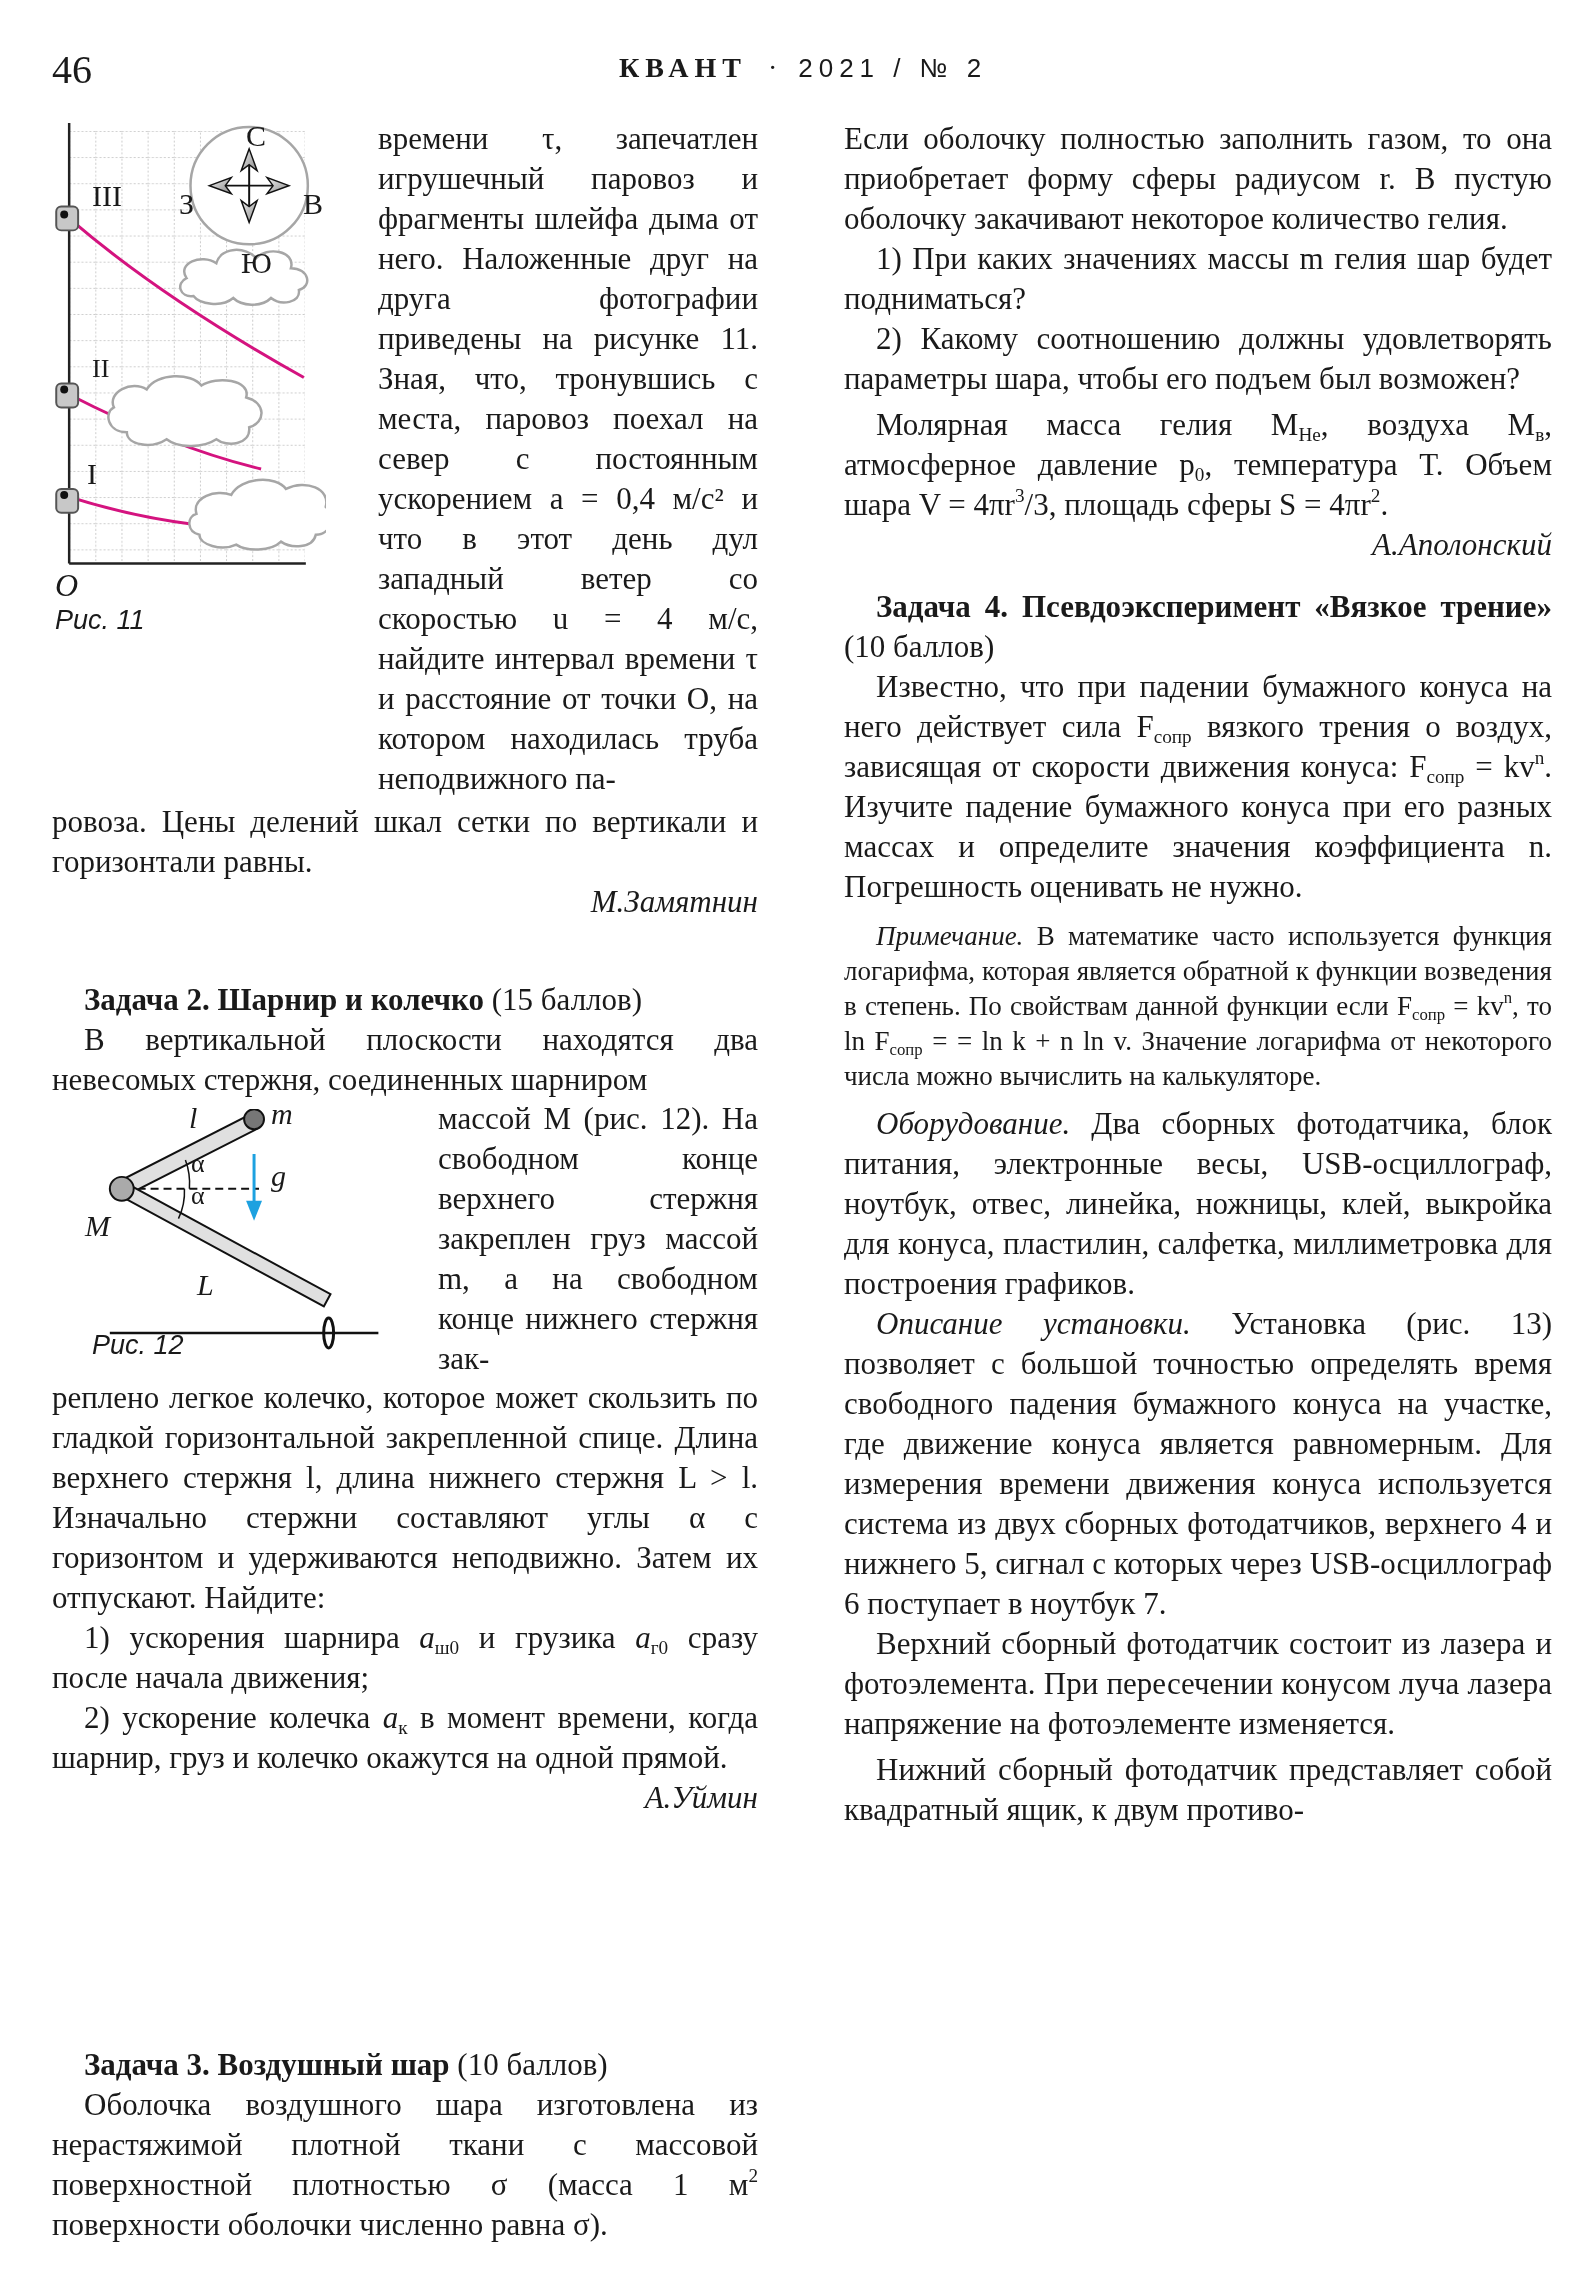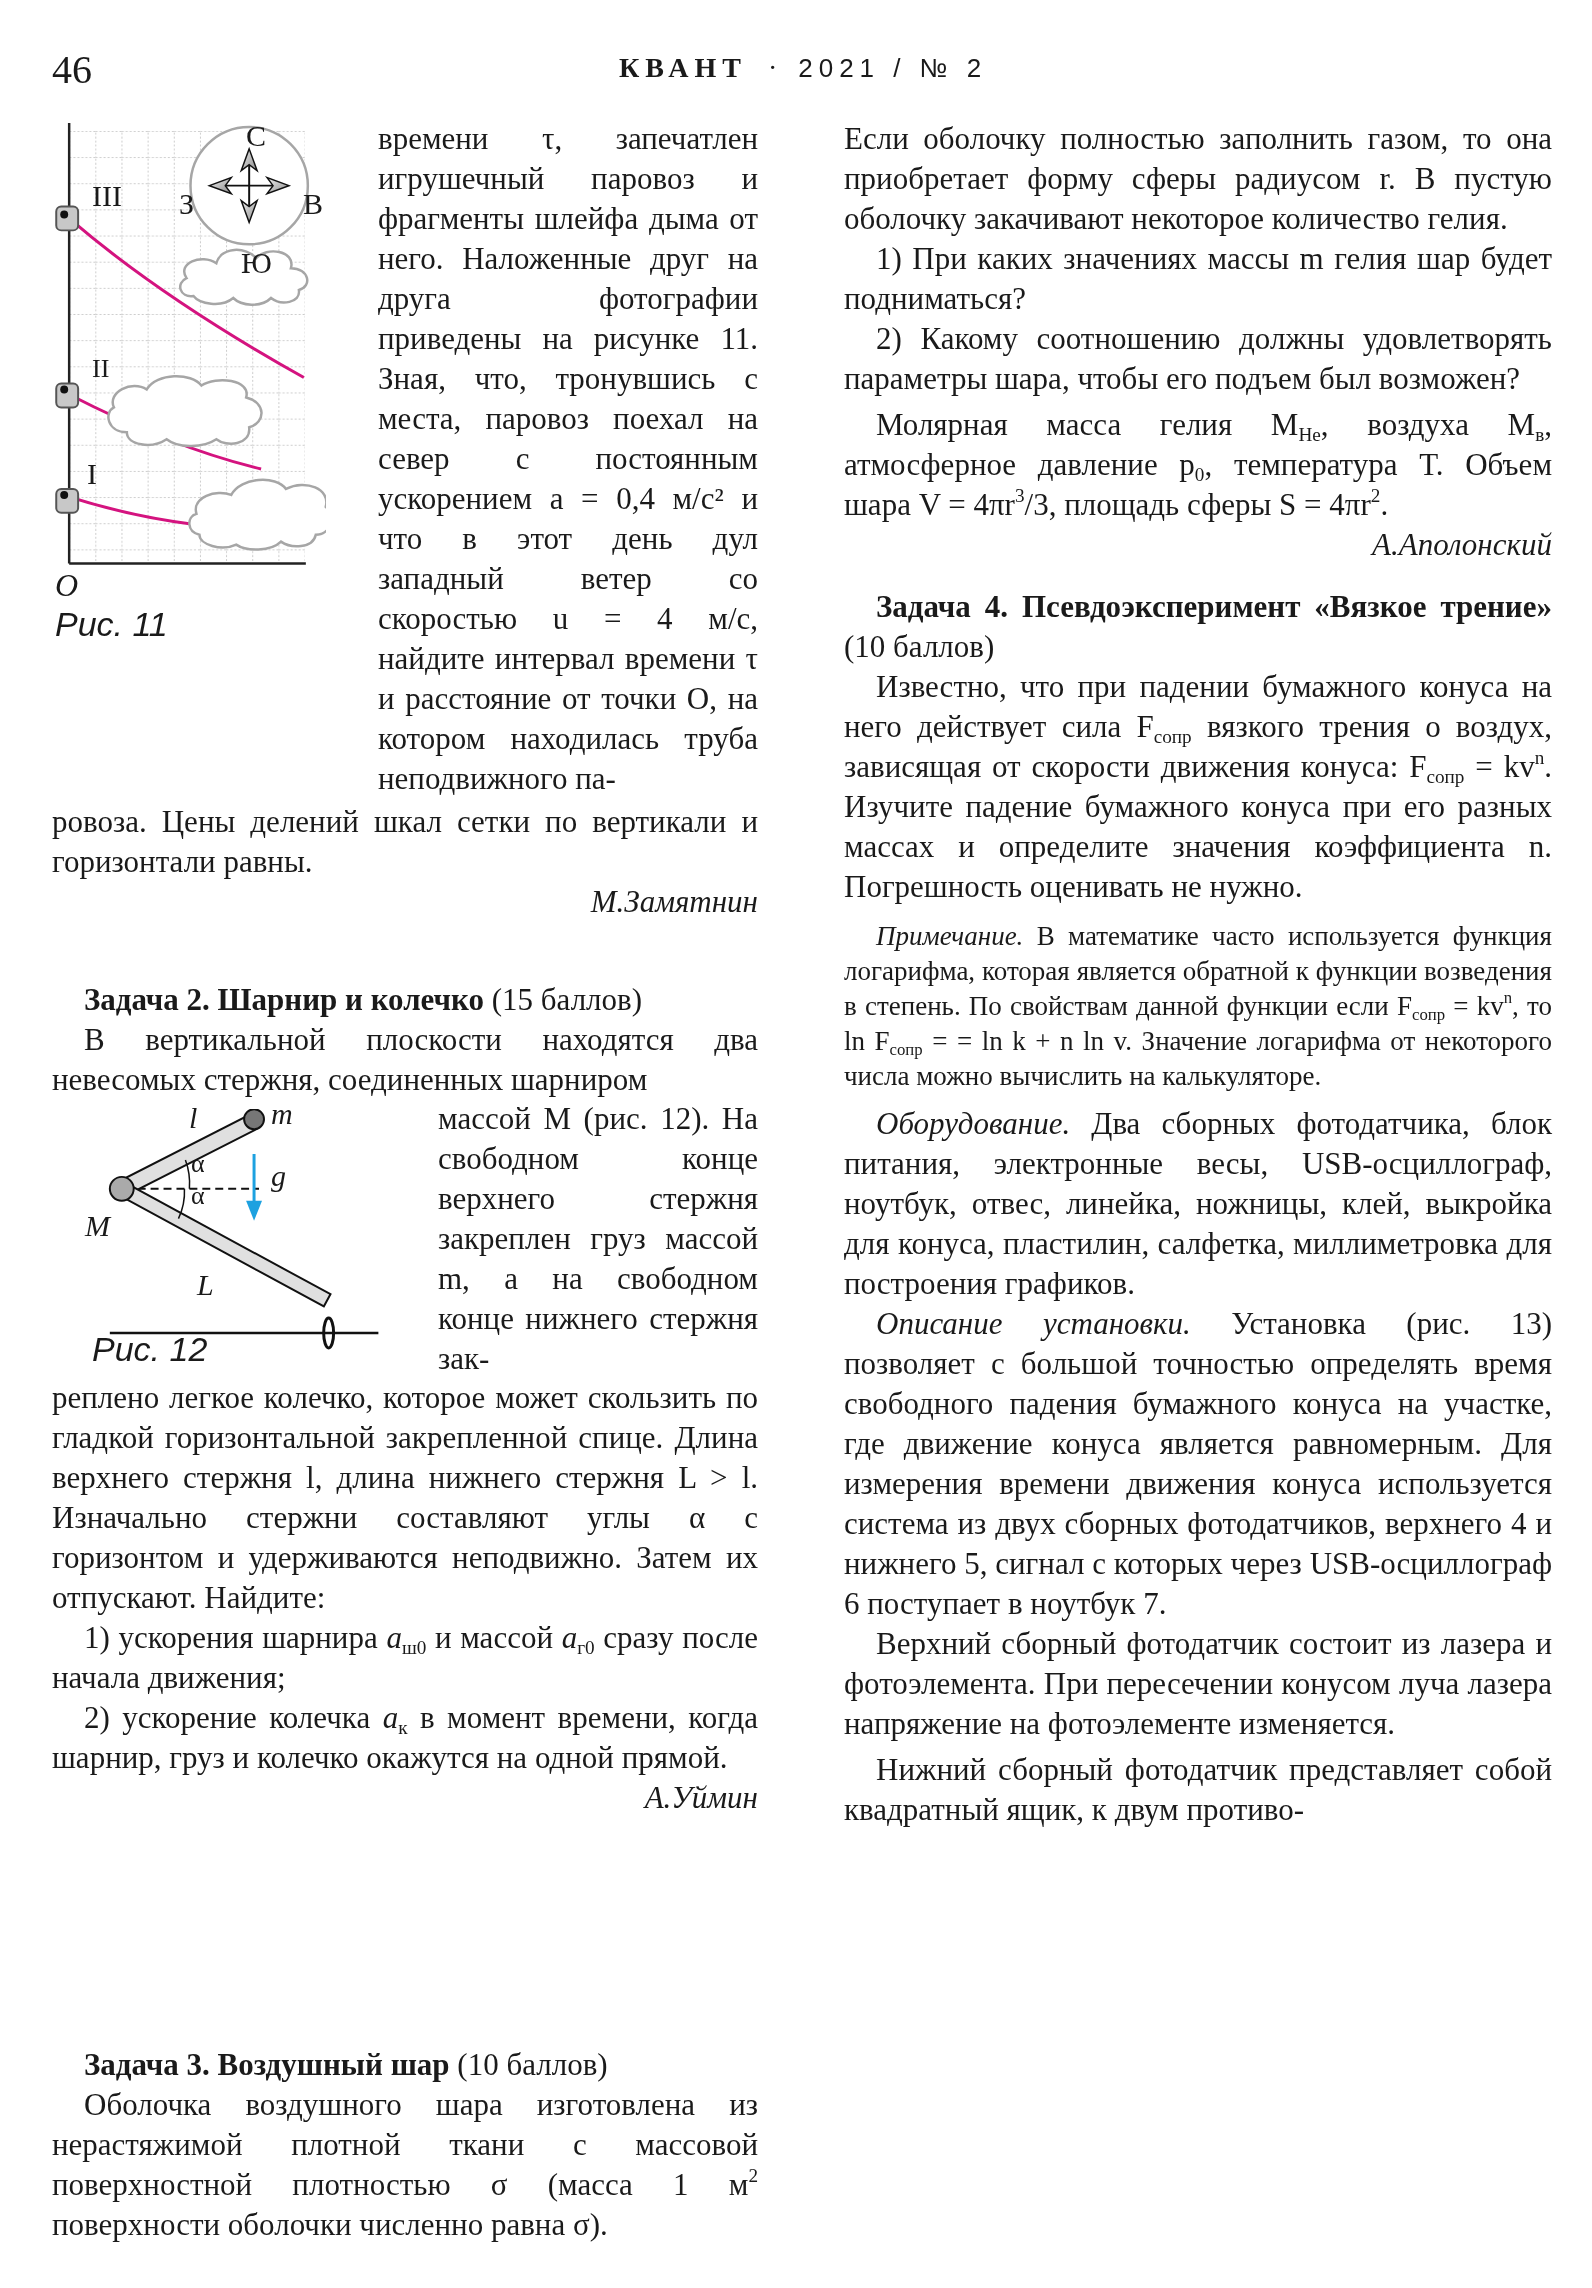--- a/index.html
+++ b/index.html
@@ -18,21 +18,21 @@
   .indent { text-indent: 32px; }
   .right-align { text-align: right; font-style: italic; }
   .task-head { font-weight: bold; }
   .note { font-size: 27px; line-height: 35px; }
   i.m { font-style: italic; }
   sub { font-size: 0.62em; vertical-align: -0.3em; line-height: 0; font-family: Liberation Serif, serif; }
   sup { font-size: 0.62em; vertical-align: 0.7em; line-height: 0; }
 
   .fig11 { position: absolute; left: 52px; top: 119px; width: 274px; height: 716px; }
   .fig12 { position: absolute; left: 80px; top: 1109px; width: 368px; height: 274px; }
-  .caption { font-family: "Liberation Sans", sans-serif; font-style: italic; font-size: 34px; position: absolute; }
+  .caption { font-family: "Liberation Sans", sans-serif; font-style: italic; font-size: 27px; position: absolute; }
 
   .float-text { position: absolute; left: 378px; width: 380px; }
 </style>
 </head>
 <body>
 
 <div class="header">
   <span class="page-num">46</span>
   <span class="running">
     <span class="journal">КВАНТ</span>
@@ -147,21 +147,21 @@
   <span style="position:absolute;left:117px;top:159px;font-size:30px;font-style:italic;">L</span>
   <span class="caption" style="left:12px;top:221px;">Рис. 12</span>
 </div>
 
 <div class="col" style="left:438px; top:1099px; width:320px;">
   <p>массой M (рис. 12). На свободном конце верхнего стержня закреплен груз массой m, а на свободном конце нижнего стержня зак-</p>
 </div>
 
 <div class="col" style="left:52px; top:1378px; width:706px;">
   <p>реплено легкое колечко, которое может скользить по гладкой горизонтальной закрепленной спице. Длина верхнего стержня l, длина нижнего стержня L &gt; l. Изначально стержни составляют углы α с горизонтом и удерживаются неподвижно. Затем их отпускают. Найдите:</p>
-  <p class="indent"><span>1) ускорения шарнира </span><i class="m">a</i><sub>ш0</sub><span> и массой </span><i class="m">a</i><sub>г0</sub><span> сразу после начала движения;</span></p>
+  <p class="indent"><span>1) ускорения шарнира </span><i class="m">a</i><sub>ш0</sub><span> и грузика </span><i class="m">a</i><sub>г0</sub><span> сразу после начала движения;</span></p>
   <p class="indent"><span>2) ускорение колечка </span><i class="m">a</i><sub>к</sub><span> в момент времени, когда шарнир, груз и колечко окажутся на одной прямой.</span></p>
   <p class="right-align">А.Уймин</p>
 </div>
 
 <div class="col" style="left:52px; top:2045px; width:706px;">
   <p class="indent">
     <span class="task-head">Задача 3. Воздушный шар</span>
     <span>(10 баллов)</span>
   </p>
   <p class="indent"><span>Оболочка воздушного шара изготовлена из нерастяжимой плотной ткани с массовой поверхностной плотностью σ (масса 1 м</span><sup>2</sup><span> поверхности оболочки численно равна σ).</span></p>

